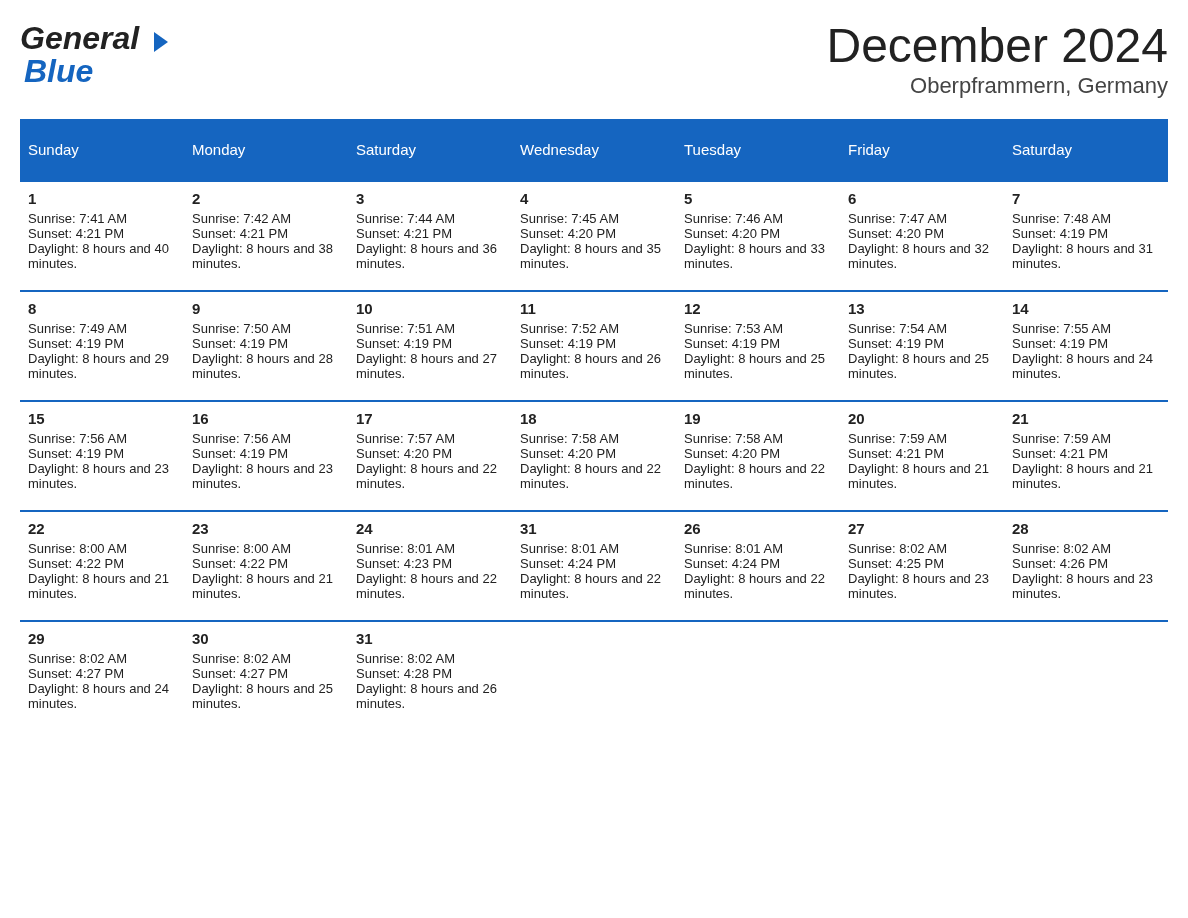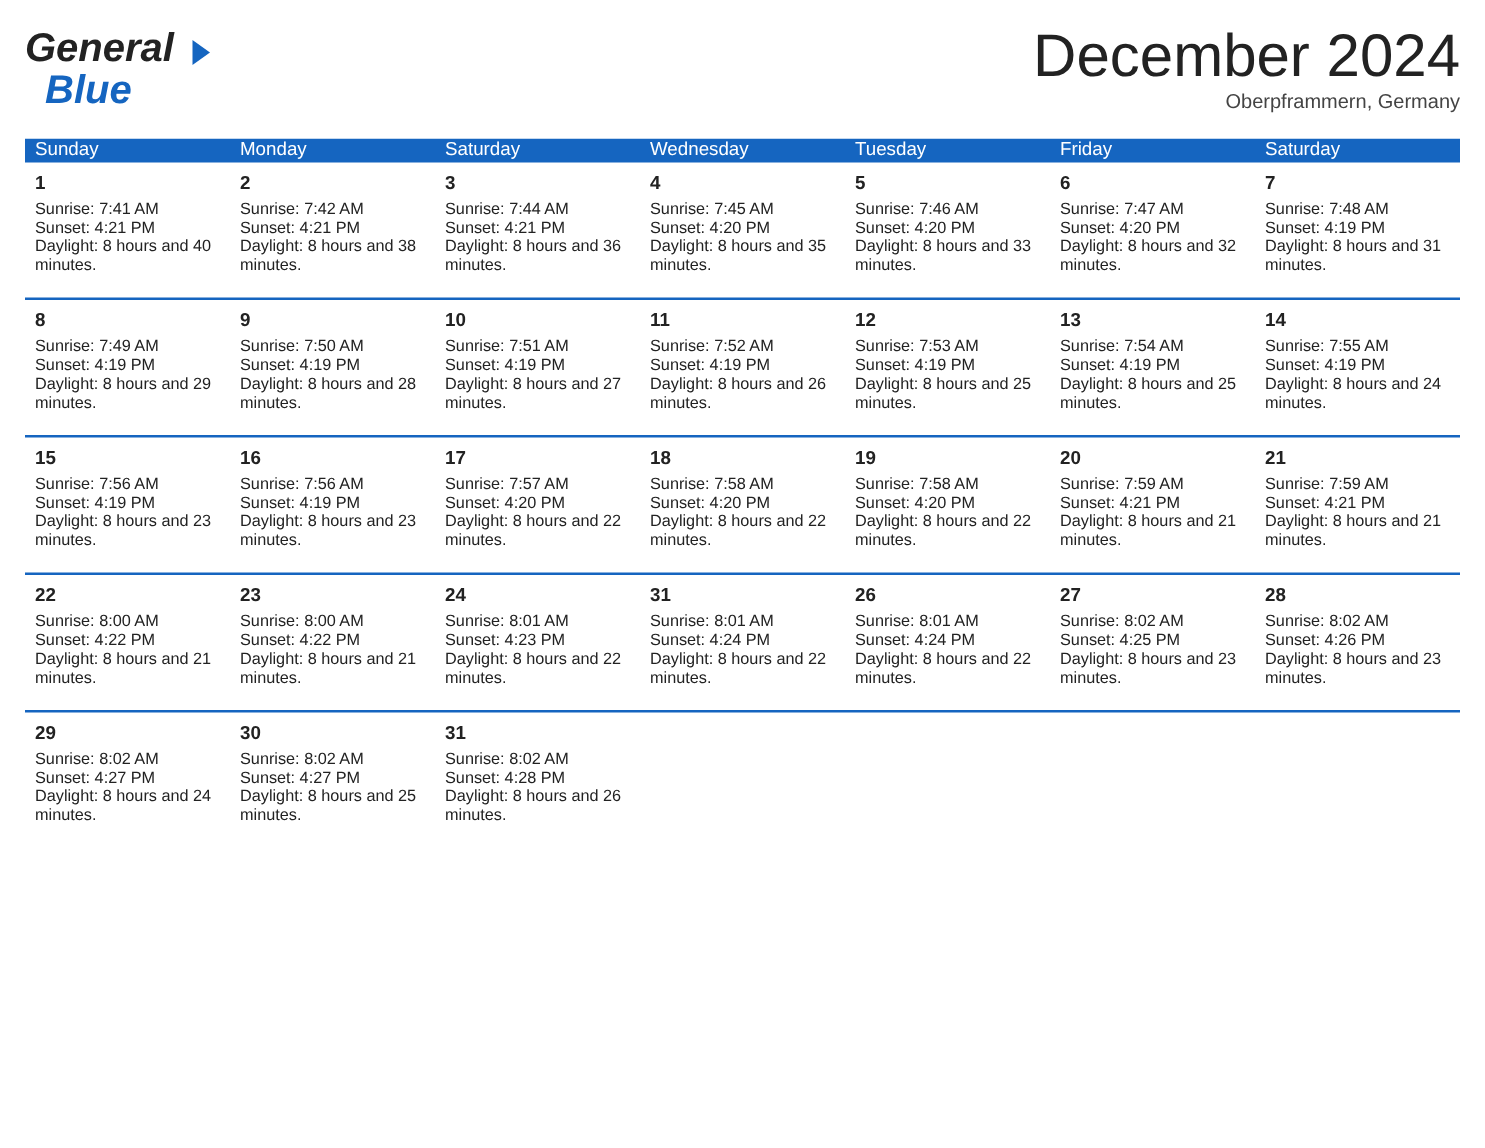--- a/index.html
+++ b/index.html
@@ -24,33 +24,33 @@
     .title-block {
       text-align: right;
     }
     .title-block h1 {
       font-size: 48px;
       font-weight: normal;
       color: #222;
       line-height: 1.1;
     }
     .title-block h2 {
-      font-size: 16px;
+      font-size: 22px;
       font-weight: normal;
       color: #444;
     }
     table {
       width: 100%;
       border-collapse: collapse;
       table-layout: fixed;
     }
     th {
       background-color: #1565c0;
       color: #fff;
-      padding: 0 8px;
+      padding: 22px 8px;
       text-align: left;
       font-size: 15px;
       font-weight: normal;
     }
     td {
       vertical-align: top;
       padding: 8px;
       border-top: 2px solid #1565c0;
       font-size: 13px;
       color: #222;
@@ -72,21 +72,21 @@
 </head>
 <body>
 
 <div class="header">
   <div class="logo">
     <div style="display:flex; align-items: flex-end; gap: 12px;">
       <span style="font-size:32px; font-style:italic; color:#222; font-weight:bold;">General</span>
       <span style="display:inline-block; width:0; height:0; border-left:14px solid #1565c0; border-top:10px solid transparent; border-bottom:10px solid transparent; margin-left:3px; margin-bottom:5px;"></span>
     </div>
     <div style="display:flex; align-items:center; margin-top:-4px;">
-      <span style="font-size:32px; font-style:italic; color:#1565c0; font-weight:bold; margin-left:16px;">Blue</span>
+      <span style="font-size:32px; font-style:italic; color:#1565c0; font-weight:bold; margin-left:4px;">Blue</span>
     </div>
   </div>
   <div class="title-block">
     <h1>December 2024</h1>
     <h2>Oberpframmern, Germany</h2>
   </div>
 </div>
 
 <table>
   <thead>

